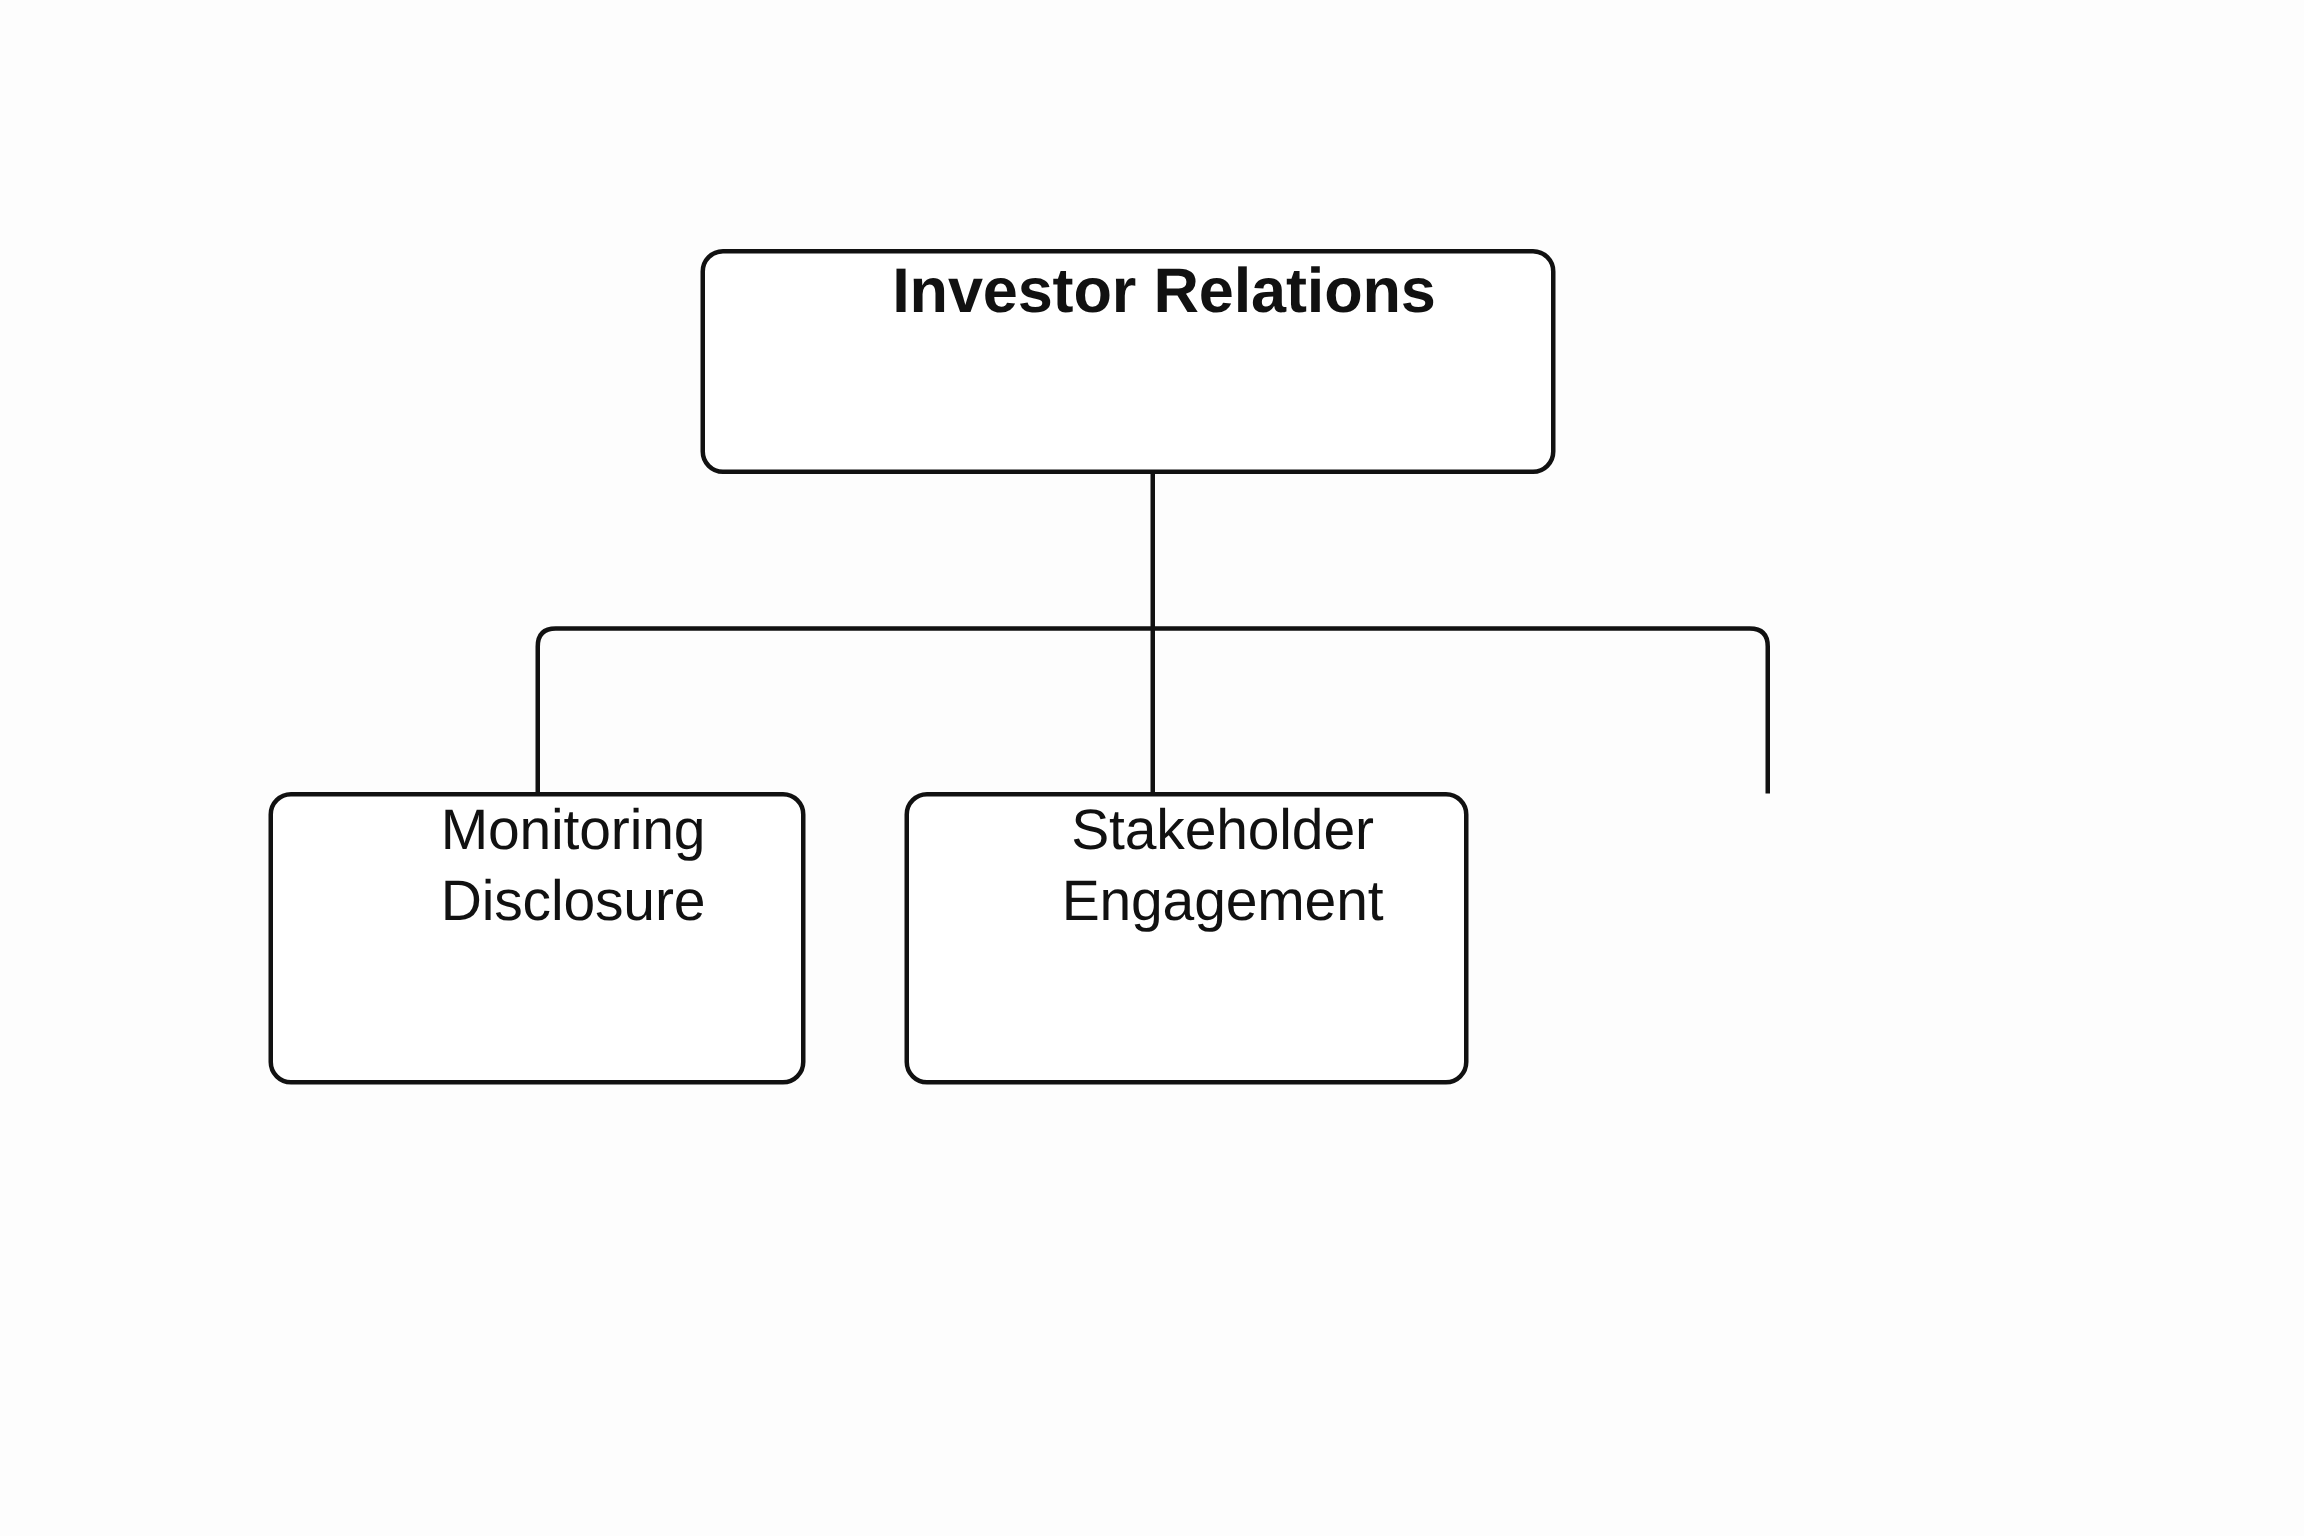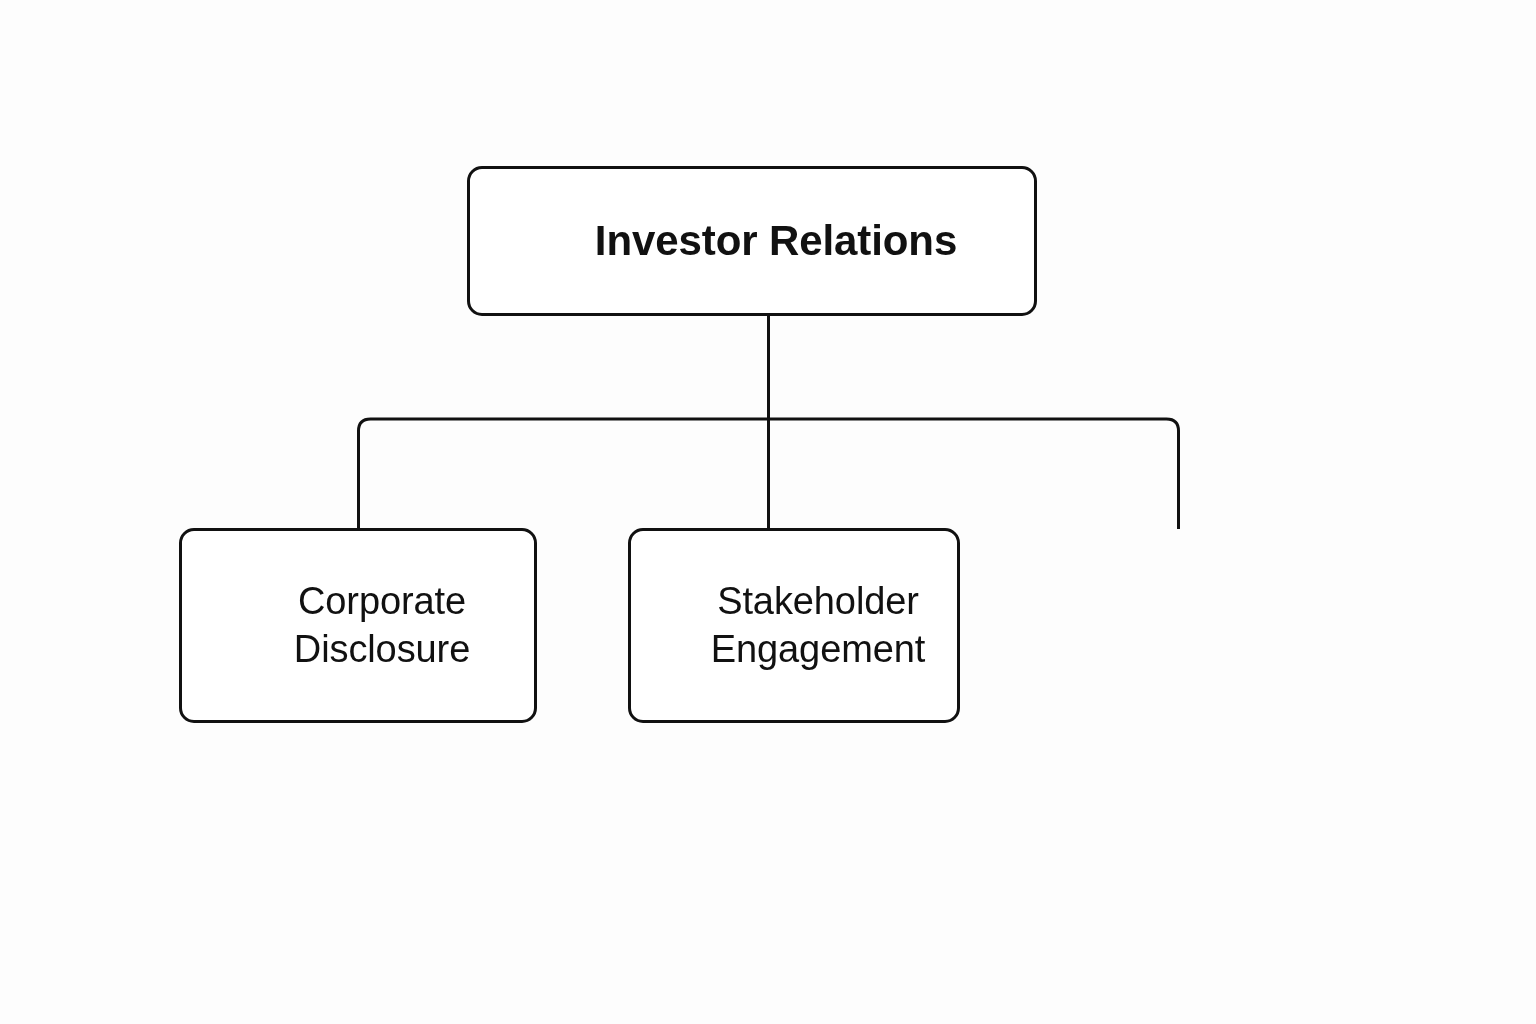--- a/index.html
+++ b/index.html
@@ -26,21 +26,20 @@
     width: 1536px;
     height: 1024px;
   }
   .node {
     position: absolute;
     box-sizing: border-box;
     background: #ffffff;
     border: 3px solid #111111;
     border-radius: 15px;
     display: flex;
-    align-items: center;
     justify-content: center;
     text-align: center;
     color: #111111;
     z-index: 2;
     padding-left: 48px;
   }
   .node-label {
     display: block;
     line-height: 1.18;
     white-space: pre-line;
@@ -65,22 +64,22 @@
   .node-child .node-label {
     font-size: 38px;
     font-weight: 400;
     line-height: 1.24;
   }
   #node-child-0 {
     left: 179px;
     width: 358px;
   }
   #node-child-1 {
-    left: 628px;
-    width: 332px;
+    left: 603px;
+    width: 376px;
   }
   #node-child-2 {
     left: 1001px;
     width: 356px;
   }
 </style>
 </head>
 <body>
 
 <div id="chart-root">
@@ -92,21 +91,21 @@
     <path d="M 358.5 529 L 358.5 431 Q 358.5 419 370.5 419 L 768.5 419" fill="none" stroke="#111111" stroke-width="3" stroke-linecap="butt" stroke-linejoin="round"></path>
 
     <path d="M 768.5 419 L 1166.5 419 Q 1178.5 419 1178.5 431 L 1178.5 529" fill="none" stroke="#111111" stroke-width="3" stroke-linecap="butt" stroke-linejoin="round"></path>
   </svg>
 
   <div class="node" id="node-root">
     <span class="node-label">Investor Relations</span>
   </div>
 
   <div class="node node-child" id="node-child-0">
-    <span class="node-label">Corporate
+    <span class="node-label">Monitoring
 Disclosure</span>
   </div>
 
   <div class="node node-child" id="node-child-1">
     <span class="node-label">Stakeholder
 Engagement</span>
   </div>
 
 
 </div>

